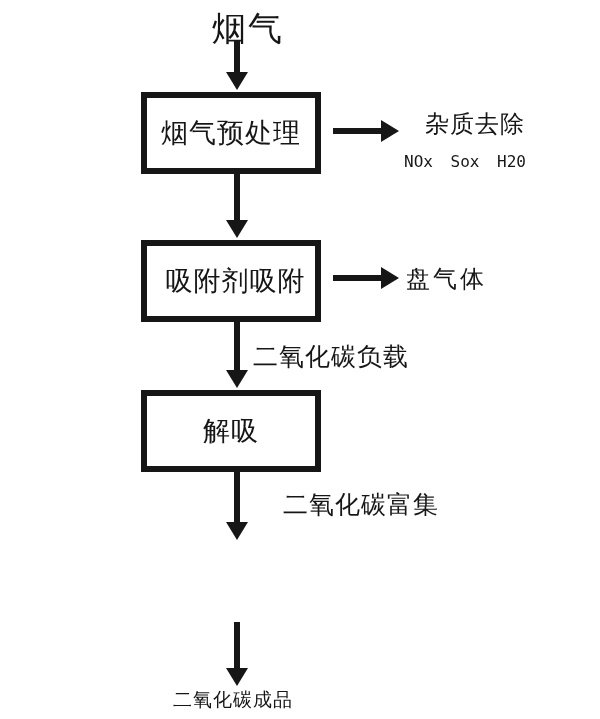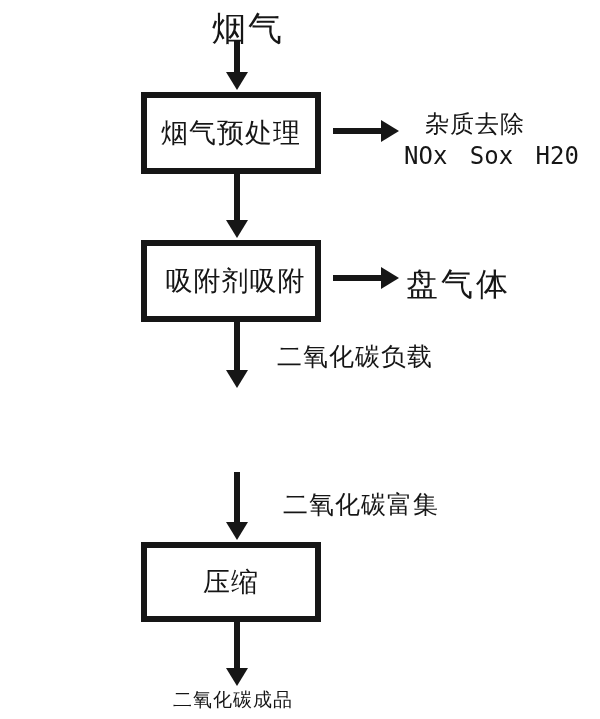--- a/index.html
+++ b/index.html
@@ -61,25 +61,25 @@
   
   .lbl {
     position: absolute;
     white-space: nowrap;
     color: var(--ink);
   }
   .source-lbl { font-size: 34px; letter-spacing: 2px; }
   .side-line1 { font-size: 24px; letter-spacing: 1px; margin-left: 21px; }
   .side-line2 {
     font-family: "DejaVu Sans Mono", monospace;
-    font-size: 24px;
+    font-size: 16px;
     word-spacing: 8px;
-    margin-top: 2px;
+    margin-top: 12px;
   }
-  .gas-lbl { font-size: 32px; letter-spacing: 3px; }
+  .gas-lbl { font-size: 24px; letter-spacing: 3px; }
   .flow-lbl { font-size: 25px; letter-spacing: 1px; }
   .product-lbl { font-size: 19px; letter-spacing: 1px; }
 </style>
 </head>
 <body>
 
 <div class="canvas">
 
   <div class="lbl source-lbl" style="left:212px; top:6px;">烟气</div>
 
@@ -103,29 +103,29 @@
   <div class="box" style="top:240px; height:82px;padding-left:9px;">
     <span>吸附剂吸附</span>
   </div>
 
   <div class="hline" style="left:333px; top:275px; width:50px;"></div>
   <div class="rhead" style="left:381px; top:267px;"></div>
   <div class="lbl gas-lbl" style="left:406px; top:263px;">盘气体</div>
 
   <div class="vline" style="top:322px; height:50px;"></div>
   <div class="vhead" style="top:370px;"></div>
-  <div class="lbl flow-lbl" style="left:277px; top:340px;">二氧化碳负载</div>
+  <div class="lbl flow-lbl" style="left:253px; top:340px;">二氧化碳负载</div>
 
+  <div class="box" style="top:390px; height:82px;">
+    <span>解吸</span>
+  </div>
 
   <div class="vline" style="top:472px; height:50px;"></div>
   <div class="vhead" style="top:522px;"></div>
   <div class="lbl flow-lbl" style="left:283px; top:488px;font-family:Liberation Serif, serif;">二氧化碳富集</div>
 
-  <div class="box" style="top:542px; height:80px;">
-    <span>压缩</span>
-  </div>
 
   <div class="vline" style="top:622px; height:48px;"></div>
   <div class="vhead" style="top:668px;"></div>
 
   <div class="lbl product-lbl" style="left:173px; top:687px;">二氧化碳成品</div>
 
 </div>
 
 </body></html>

